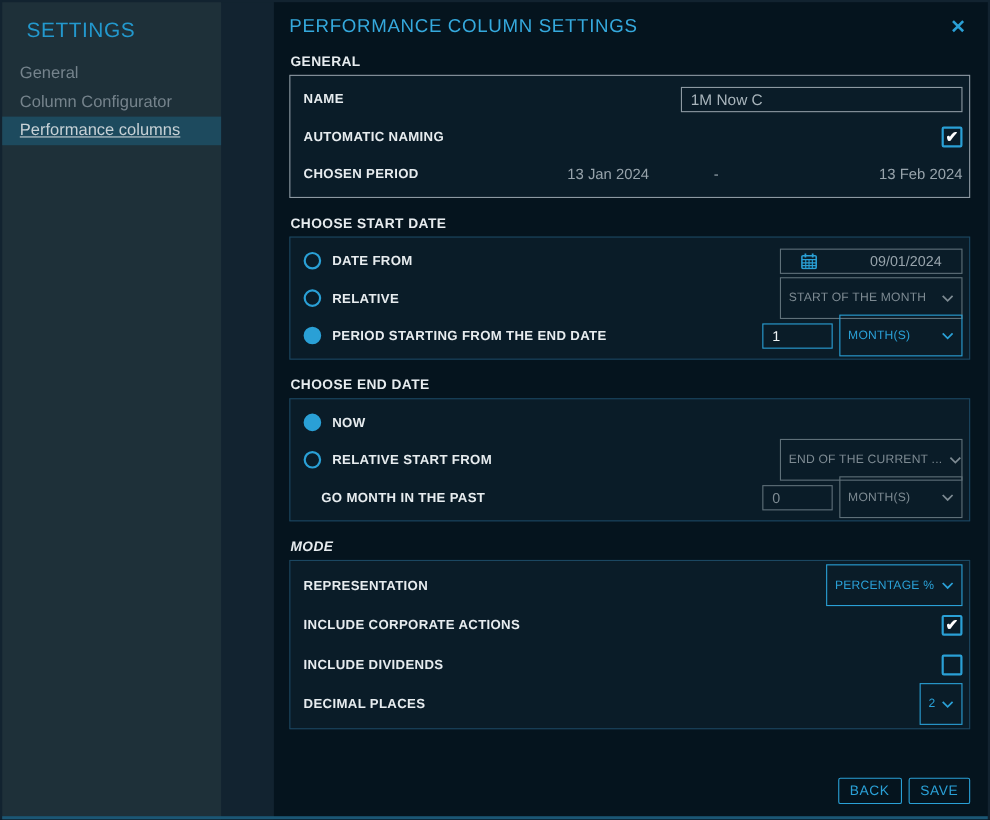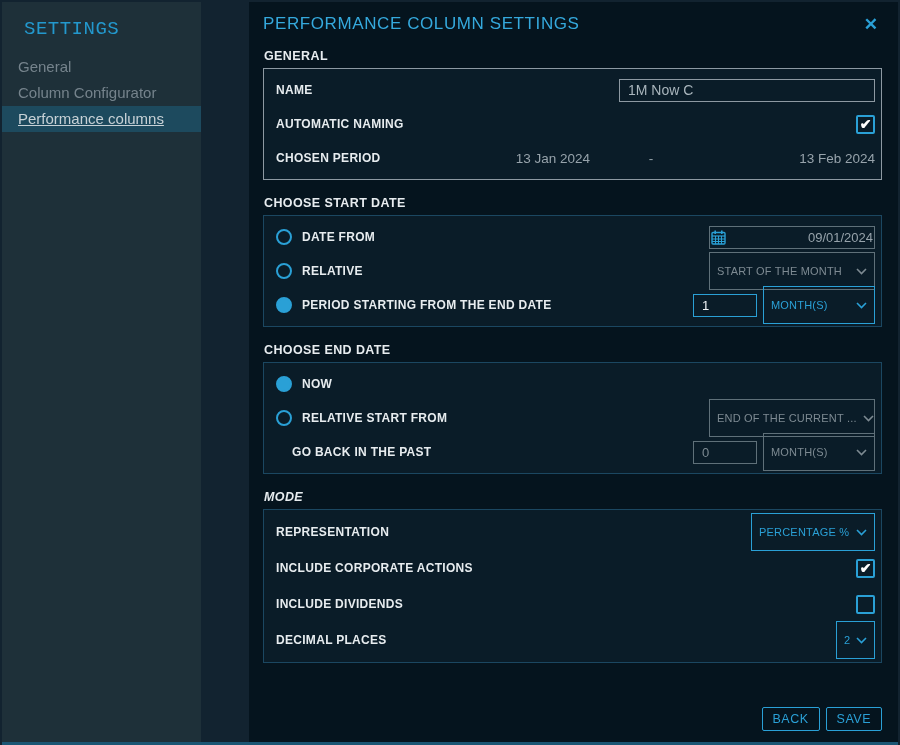--- a/index.html
+++ b/index.html
@@ -20,21 +20,21 @@
     --text-sidebar-active:#c7d1d6;
   }
   *{box-sizing:border-box;margin:0;padding:0;}
   html,body{width:900px;height:745px;}
   body{font-family:"Liberation Sans",sans-serif;background:var(--bg-window);overflow:hidden;}
   .window{width:900px;height:745px;display:flex;position:relative;border:2px solid var(--bg-window);border-bottom:none;}
   .bottom-strip{position:absolute;left:0;right:0;bottom:0;height:3px;background:#1b5674;z-index:5;}
 
   
   .sidebar{width:199px;flex:0 0 199px;background:var(--bg-sidebar);padding-top:12px;}
-  .sidebar-title{color:#2398cd;font-size:19px;letter-spacing:.5px;margin:4px 0 14px 22px;font-weight:400;font-family:Liberation Mono, monospace;}
+  .sidebar-title{color:#2398cd;font-size:19px;letter-spacing:.5px;margin:4px 0 14px 22px;font-weight:400;}
   .sidebar-item{height:26px;line-height:26px;padding-left:16px;font-size:15px;color:var(--text-sidebar);cursor:pointer;white-space:nowrap;}
   .sidebar-item.active{background:var(--bg-active-item);color:var(--text-sidebar-active);text-decoration:underline;}
 
   
   .main{flex:1;background:var(--bg-main);display:flex;flex-direction:column;padding:0 16px 14px 14px;position:relative;margin-left:48px;}
   .panel-header{height:44px;display:flex;align-items:center;justify-content:space-between;flex:0 0 44px;}
   .panel-title{color:var(--accent-bright);font-size:17px;font-weight:400;letter-spacing:.6px;}
   .close-btn{color:var(--accent);font-size:17px;font-weight:700;cursor:pointer;padding:0 4px;line-height:1;}
 
   .section-label{color:var(--text-label);font-size:12.5px;font-weight:700;letter-spacing:.4px;margin:3px 0 5px 1px;}
@@ -44,21 +44,21 @@
   .row{height:34px;display:flex;align-items:center;padding:0 6px 0 12px;}
   .row-label{color:var(--text-label);font-size:12px;font-weight:700;letter-spacing:.3px;white-space:nowrap;}
   .row-label.indent{margin-left:16px;}
   .controls{margin-left:auto;display:flex;align-items:center;gap:6px;}
 
   
   .text-input{width:256px;height:23px;background:transparent;border:1px solid var(--border-gray);color:#a9b5bc;font-size:14px;font-family:"Liberation Sans",sans-serif;padding:0 8px;outline:none;}
   .num-input{width:64px;height:23px;background:transparent;border:1px solid var(--accent);color:#eef3f5;font-size:13px;font-family:"Liberation Sans",sans-serif;padding:0 8px;outline:none;}
   .num-input.disabled{border-color:var(--border-disabled);color:var(--text-disabled);}
 
-  .date-input{width:166px;height:23px;border:1px solid var(--border-disabled);display:flex;align-items:center;padding:0 1px;cursor:pointer;}
+  .date-input{width:166px;height:23px;border:1px solid var(--border-disabled);display:flex;align-items:center;padding:0 18px;cursor:pointer;}
   .date-input .cal{color:var(--accent);display:flex;align-items:center;}
   .date-input .date-value{margin-left:auto;color:var(--text-muted);font-size:13px;}
 
   .dropdown{height:23px;border:1px solid var(--border-disabled);color:var(--text-disabled);display:flex;align-items:center;justify-content:space-between;padding:18px 7px;font-size:11px;letter-spacing:.2px;cursor:pointer;white-space:nowrap;}
   .dropdown .chev{display:flex;align-items:center;margin-left:6px;}
   .dropdown.active{border-color:var(--accent);color:var(--accent);}
   .dd-w-lg{width:166px;}
   .dd-w-md{width:112px;}
   .dd-w-rep{width:124px;}
   .dd-w-sm{width:39px;}
@@ -192,21 +192,21 @@
             <span>END OF THE CURRENT ...</span>
             <span class="chev">
               <svg width="11" height="7" viewBox="0 0 11 7">
                   <polyline points="1,1 5.5,5.5 10,1" fill="none" stroke="currentColor" stroke-width="1.6"></polyline>
                 </svg>
             </span>
           </div>
         </div>
       </div>
       <div class="row">
-        <span class="row-label indent">GO BACK IN THE PAST</span>
+        <span class="row-label indent">GO MONTH IN THE PAST</span>
         <div class="controls">
           <input class="num-input disabled" value="0" style="">
           <div class="dropdown dd-w-md">
             <span>MONTH(S)</span>
             <span class="chev">
               <svg width="11" height="7" viewBox="0 0 11 7">
                   <polyline points="1,1 5.5,5.5 10,1" fill="none" stroke="currentColor" stroke-width="1.6"></polyline>
                 </svg>
             </span>
           </div>

